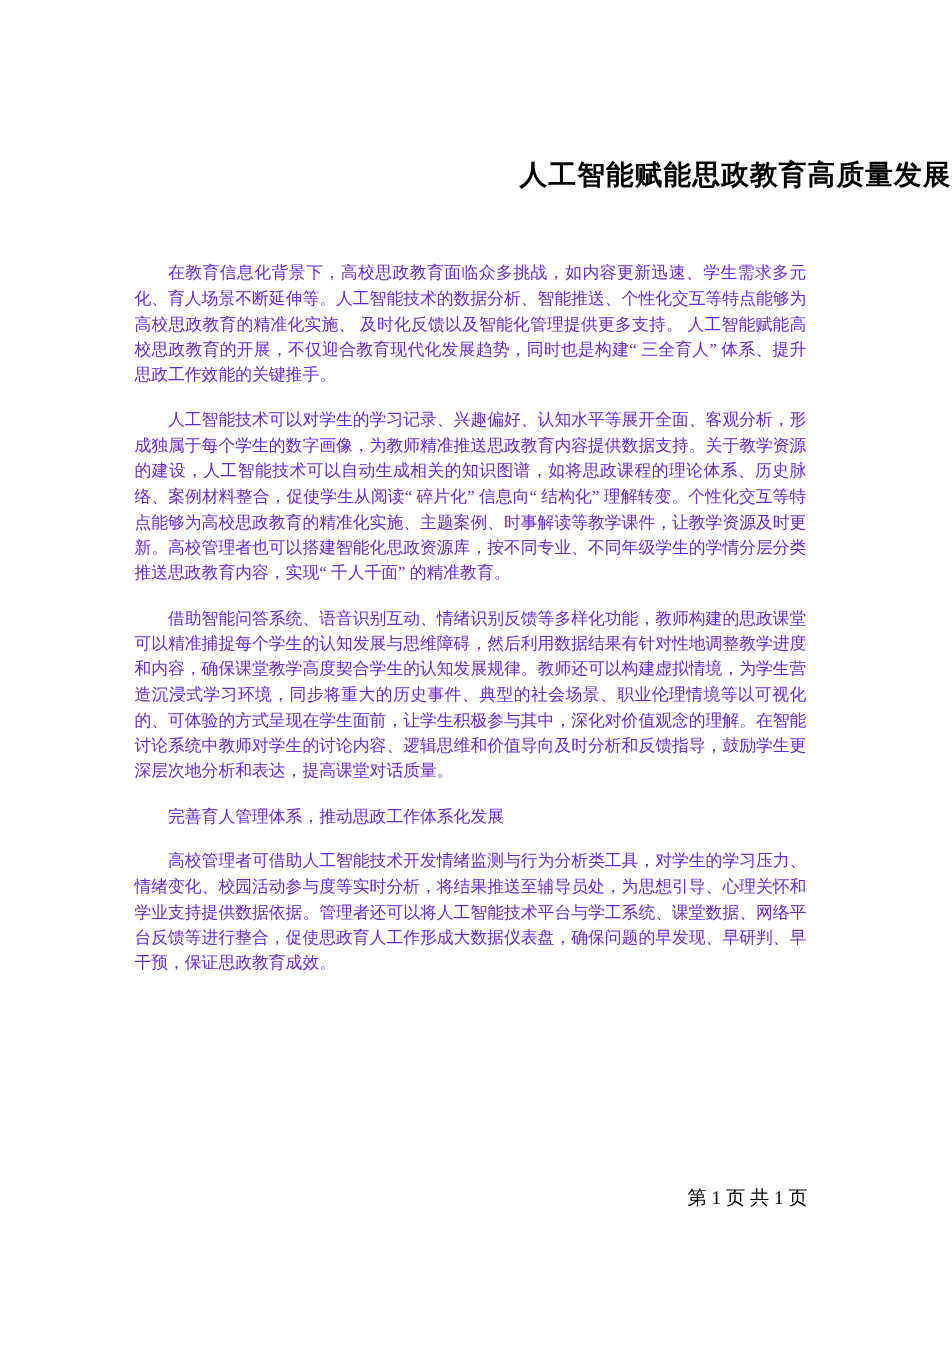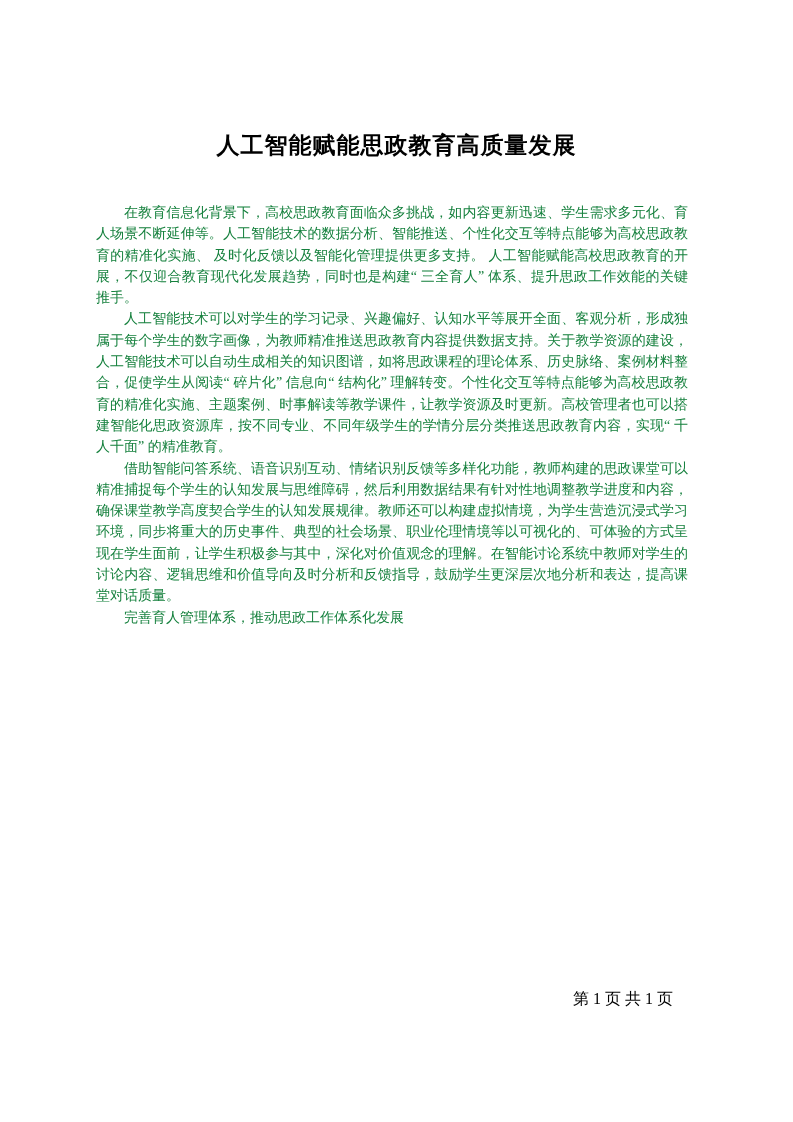--- a/index.html
+++ b/index.html
@@ -15,40 +15,40 @@
     color: #000000;
     font-family: "Liberation Serif", "DejaVu Serif", serif;
     overflow: hidden;
   }
   .doc-title {
     position: absolute;
     top: 131px;
     left: 0;
     width: 100%;
     margin: 0;
-    text-align: center;
+    text-align: right;
     font-size: 23px;
     line-height: 30px;
     font-weight: bold;
     letter-spacing: 1px;
     color: #000000;
   }
   .doc-body {
     position: absolute;
     top: 202px;
     left: 96px;
     width: 592px;
   }
   .doc-body p {
-    margin: 0;
+    margin: 16px;
     font-size: 14px;
     line-height: 21.3px;
     text-align: justify;
     text-indent: 2em;
-    color: #15803d;
+    color: #6d28d9;
     word-break: break-all;
   }
   .doc-footer {
     position: absolute;
     top: 991px;
     right: 120px;
     font-size: 16px;
     line-height: 15px;
     color: #000000;
   }
@@ -58,17 +58,18 @@
 
 <div class="page">
 
   <h1 class="doc-title">人工智能赋能思政教育高质量发展</h1>
 
   <div class="doc-body">
     <p>在教育信息化背景下，高校思政教育面临众多挑战，如内容更新迅速、学生需求多元化、育人场景不断延伸等。人工智能技术的数据分析、智能推送、个性化交互等特点能够为高校思政教育的精准化实施、 及时化反馈以及智能化管理提供更多支持。 人工智能赋能高校思政教育的开展，不仅迎合教育现代化发展趋势，同时也是构建“ 三全育人” 体系、提升思政工作效能的关键推手。</p>
     <p>人工智能技术可以对学生的学习记录、兴趣偏好、认知水平等展开全面、客观分析，形成独属于每个学生的数字画像，为教师精准推送思政教育内容提供数据支持。关于教学资源的建设，人工智能技术可以自动生成相关的知识图谱，如将思政课程的理论体系、历史脉络、案例材料整合，促使学生从阅读“ 碎片化” 信息向“ 结构化” 理解转变。个性化交互等特点能够为高校思政教育的精准化实施、主题案例、时事解读等教学课件，让教学资源及时更新。高校管理者也可以搭建智能化思政资源库，按不同专业、不同年级学生的学情分层分类推送思政教育内容，实现“ 千人千面” 的精准教育。</p>
     <p>借助智能问答系统、语音识别互动、情绪识别反馈等多样化功能，教师构建的思政课堂可以精准捕捉每个学生的认知发展与思维障碍，然后利用数据结果有针对性地调整教学进度和内容，确保课堂教学高度契合学生的认知发展规律。教师还可以构建虚拟情境，为学生营造沉浸式学习环境，同步将重大的历史事件、典型的社会场景、职业伦理情境等以可视化的、可体验的方式呈现在学生面前，让学生积极参与其中，深化对价值观念的理解。在智能讨论系统中教师对学生的讨论内容、逻辑思维和价值导向及时分析和反馈指导，鼓励学生更深层次地分析和表达，提高课堂对话质量。</p>
     <p>完善育人管理体系，推动思政工作体系化发展</p>
+    <p>高校管理者可借助人工智能技术开发情绪监测与行为分析类工具，对学生的学习压力、情绪变化、校园活动参与度等实时分析，将结果推送至辅导员处，为思想引导、心理关怀和学业支持提供数据依据。管理者还可以将人工智能技术平台与学工系统、课堂数据、网络平台反馈等进行整合，促使思政育人工作形成大数据仪表盘，确保问题的早发现、早研判、早干预，保证思政教育成效。</p>
   </div>
 
   <div class="doc-footer">第 1 页 共 1 页</div>
 
 </div>
 
 </body></html>

